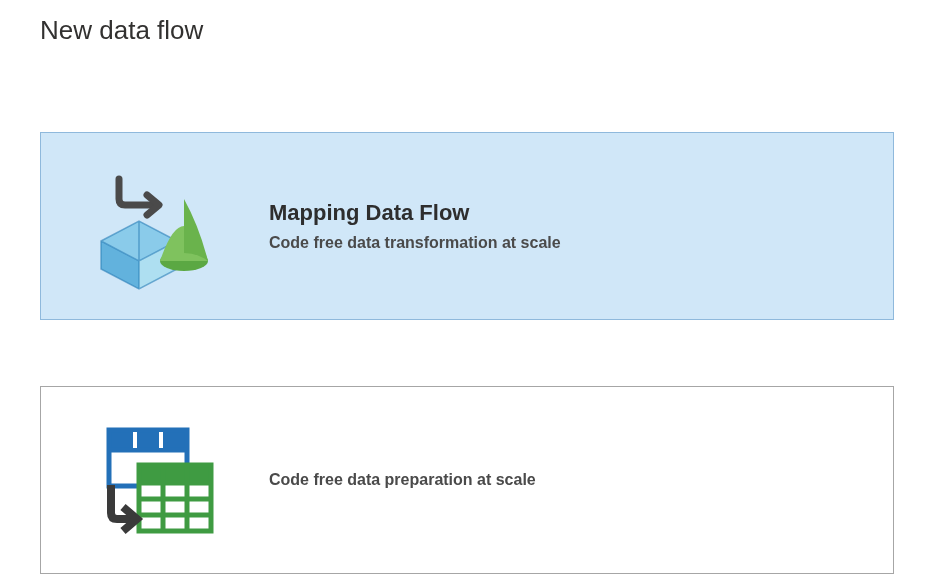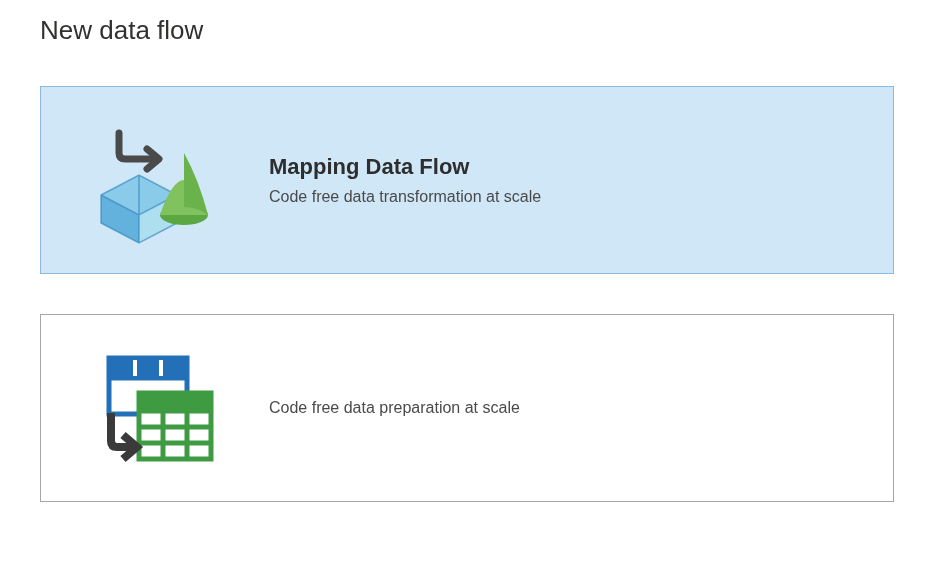--- a/index.html
+++ b/index.html
@@ -12,34 +12,35 @@
       background: #ffffff;
       width: 934px;
       height: 587px;
       padding: 15px 40px;
       color: #323130;
     }
     .page-title {
       font-size: 26px;
       font-weight: 400;
       color: #323130;
-      margin-bottom: 40px;
+      margin-bottom: 60px;
     }
     .options-container {
       display: flex;
       flex-direction: column;
       gap: 40px;
     }
     .option-card {
       display: flex;
       align-items: center;
       border: 1px solid #a6a6a6;
       padding: 28px 48px;
       cursor: pointer;
       gap: 50px;
+      margin-top: 26px;
     }
     .option-card.selected {
       background: #d0e7f8;
       border-color: #8fb9dc;
     }
     .option-icon {
       width: 130px;
       height: 130px;
       display: flex;
       align-items: center;
@@ -51,21 +52,21 @@
       flex-direction: column;
       gap: 8px;
     }
     .option-title {
       font-size: 22px;
       font-weight: 700;
       color: #2e2e2e;
     }
     .option-description {
       font-size: 16px;
-      font-weight: 400;
+      font-weight: 700;
       color: #4a4a4a;
     }
   </style>
 </head>
 <body>
 
 <h1 class="page-title">New data flow</h1>
 
 <div class="options-container">
 

